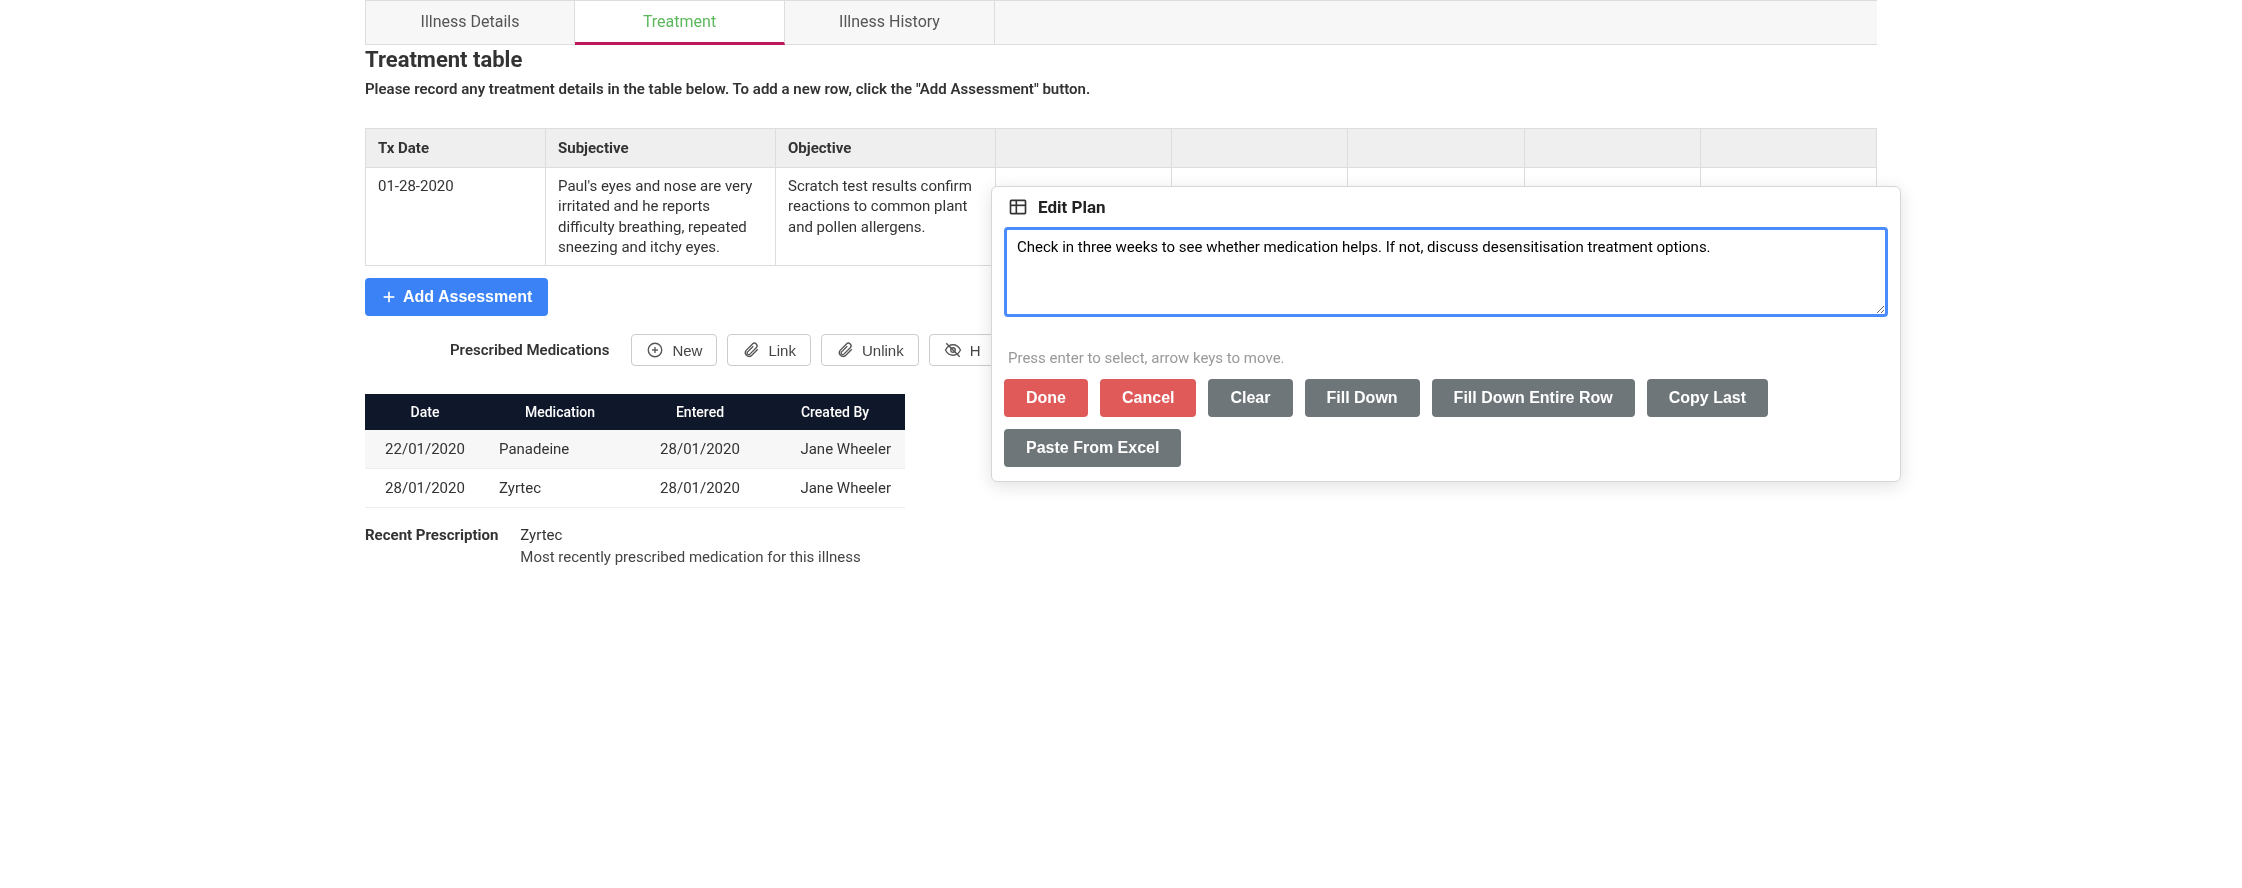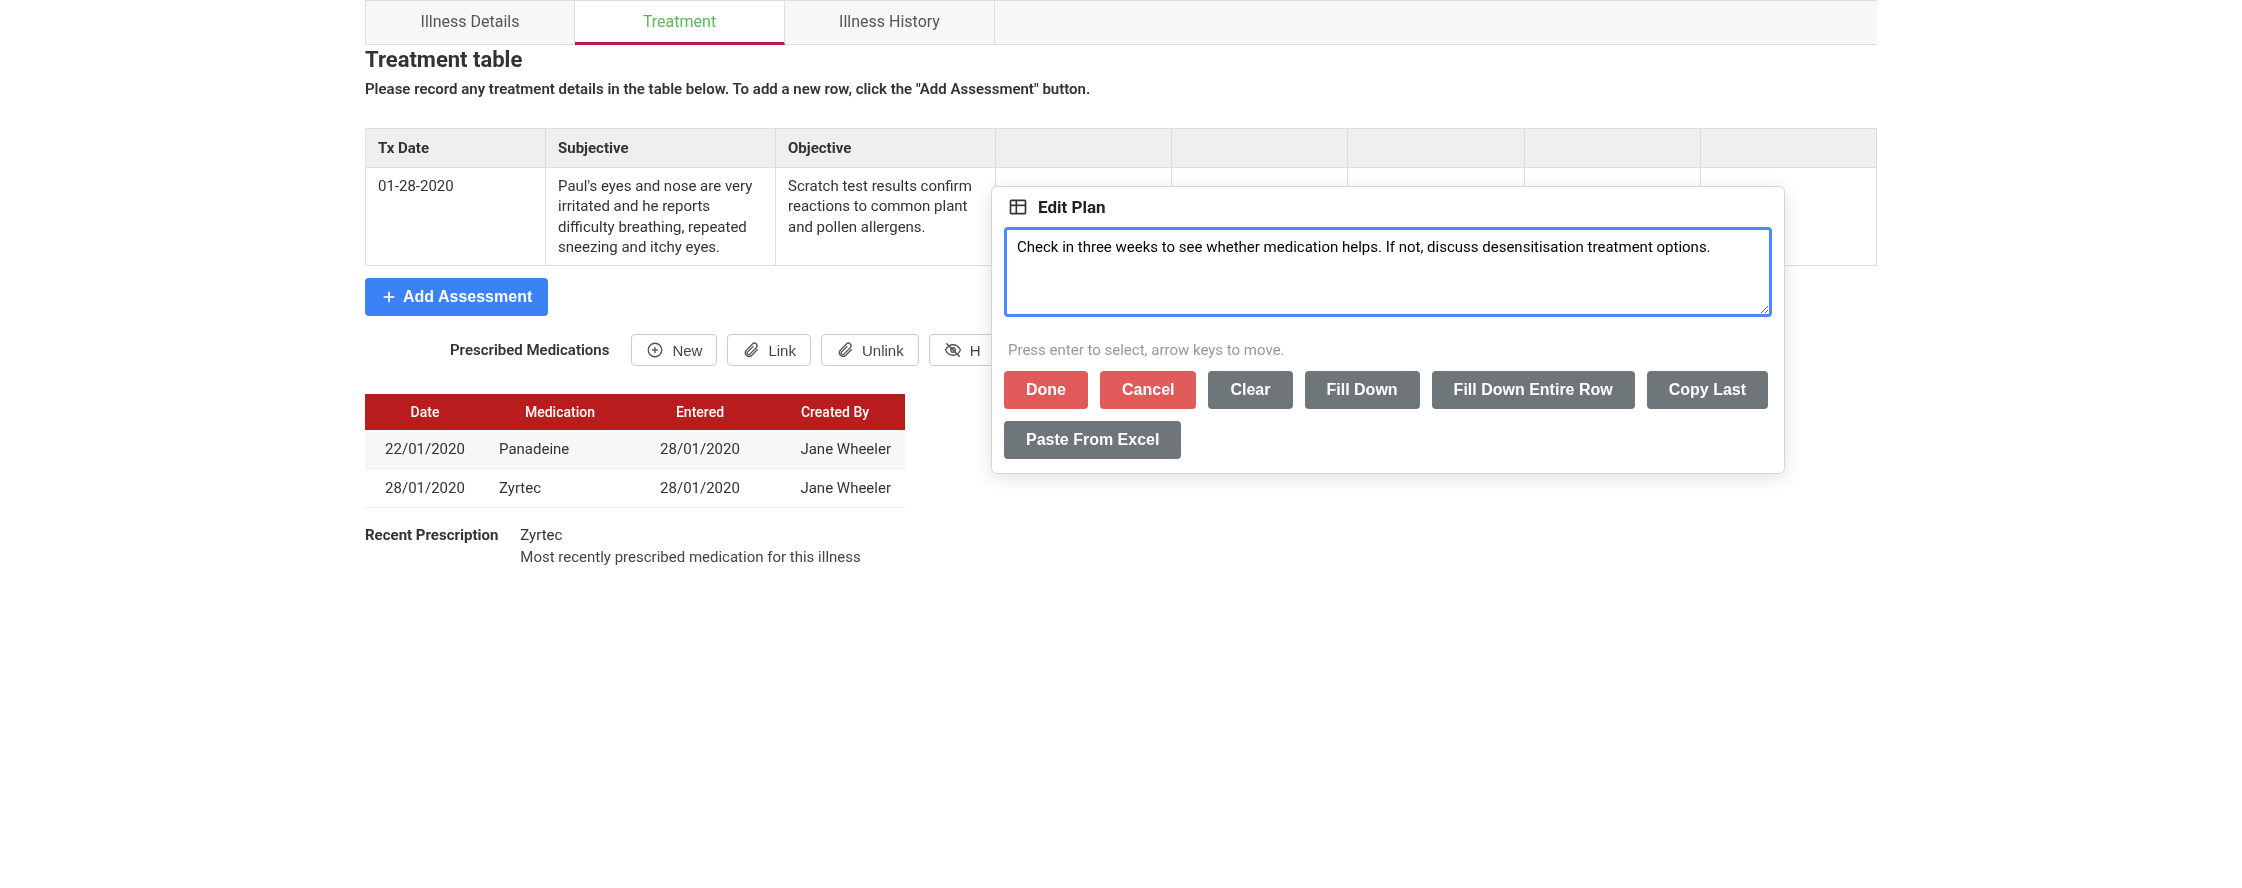--- a/index.html
+++ b/index.html
@@ -62,50 +62,50 @@
   .meds-bar .label { font-weight:600; color:#333; font-size:15px; margin-right:12px; }
   .tool-btn {
     border:1px solid #ccc; background:#fff; padding:6px 14px; border-radius:4px;
     color:#444; font-size:15px; cursor:pointer; display:inline-flex; align-items:center; gap:8px;
   }
   .tool-btn svg { width:18px; height:18px; }
 
   
   .med-table { margin:28px 0 18px; border-collapse:collapse; width:540px; }
   .med-table thead th {
-    background:#b91c1c; color:#fff; font-weight:500; font-size:14px;
+    background:#0f172a; color:#fff; font-weight:500; font-size:14px;
     padding:10px 14px; text-align:center; border:none;
   }
   .med-table tbody td {
     padding:10px 14px; font-size:15px; color:#333; border-bottom:1px solid #eee;
     text-align:center;
   }
   .med-table tbody td.left { text-align:left; }
   .med-table tbody tr:nth-child(odd){ background:#f7f7f7; }
 
   .recent-row { display:flex; gap:22px; align-items:flex-start; margin-top:6px; }
   .recent-label { font-weight:700; font-size:15px; }
   .recent-body { font-size:15px; color:#333; }
   .recent-body .desc { color:#444; margin-top:4px; }
 
   
   .popover {
-    position:absolute; top:186px; left:640px; width:794px;
+    position:absolute; top:186px; left:640px; width:910px;
     background:#fff; border:1px solid #d6d6d6; border-radius:6px;
     box-shadow:0 4px 18px rgba(0,0,0,0.12); padding:10px 12px 14px;
     z-index:50;
   }
   .pop-title { display:flex; align-items:center; gap:10px; font-weight:700; font-size:17px; color:#222; margin:0 0 10px 4px; }
   .pop-title svg { width:20px; height:20px; }
   .pop-textarea {
     width:100%; height:90px; resize:both;
     border:3px solid #4a8cff; border-radius:4px; padding:8px 10px;
     font-size:15px; font-family:inherit; outline:none;
   }
-  .pop-hint { font-size:15px; color:#999; margin:20px 4px 12px; }
+  .pop-hint { font-size:15px; color:#999; margin:28px 4px 12px; }
   .pop-btn-row { display:flex; gap:12px; flex-wrap:wrap; }
   .pop-btn {
     border:none; border-radius:4px; padding:10px 22px; font-size:16px;
     font-weight:600; cursor:pointer; color:#fff;
   }
   .pop-btn.red { background:#e05a5a; }
   .pop-btn.gray { background:#6e7679; }
 </style>
 </head>
 <body>

